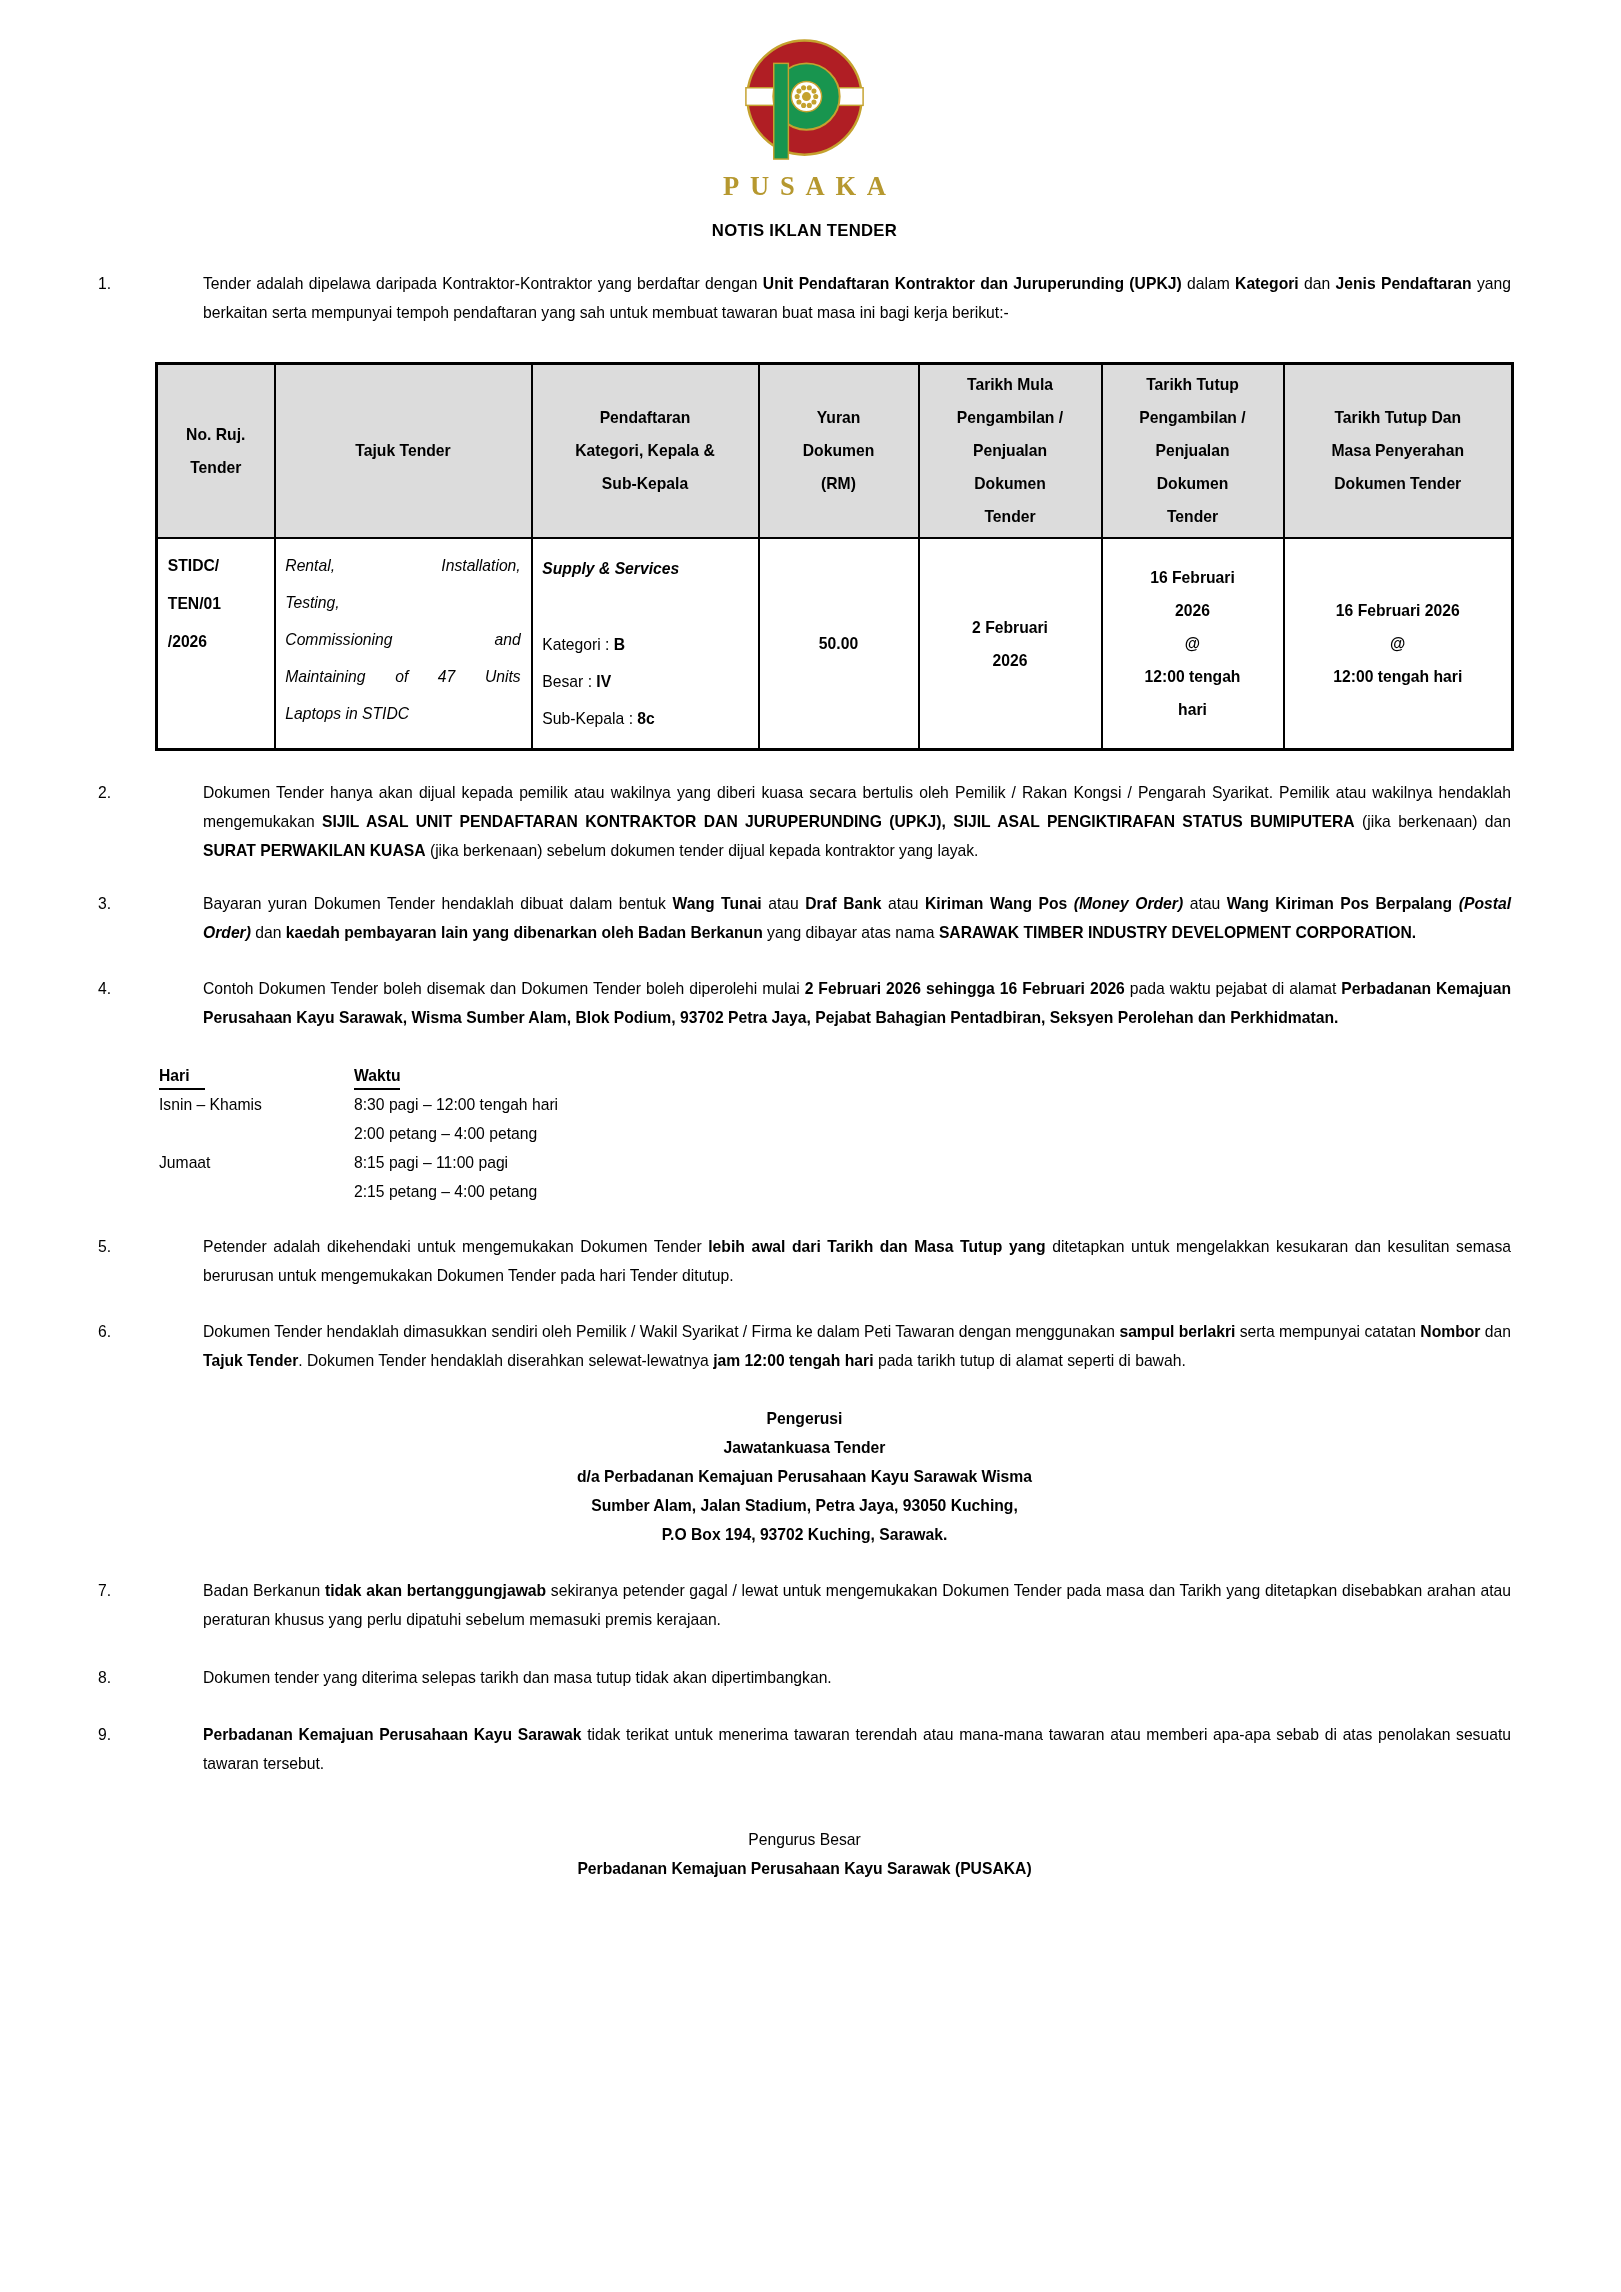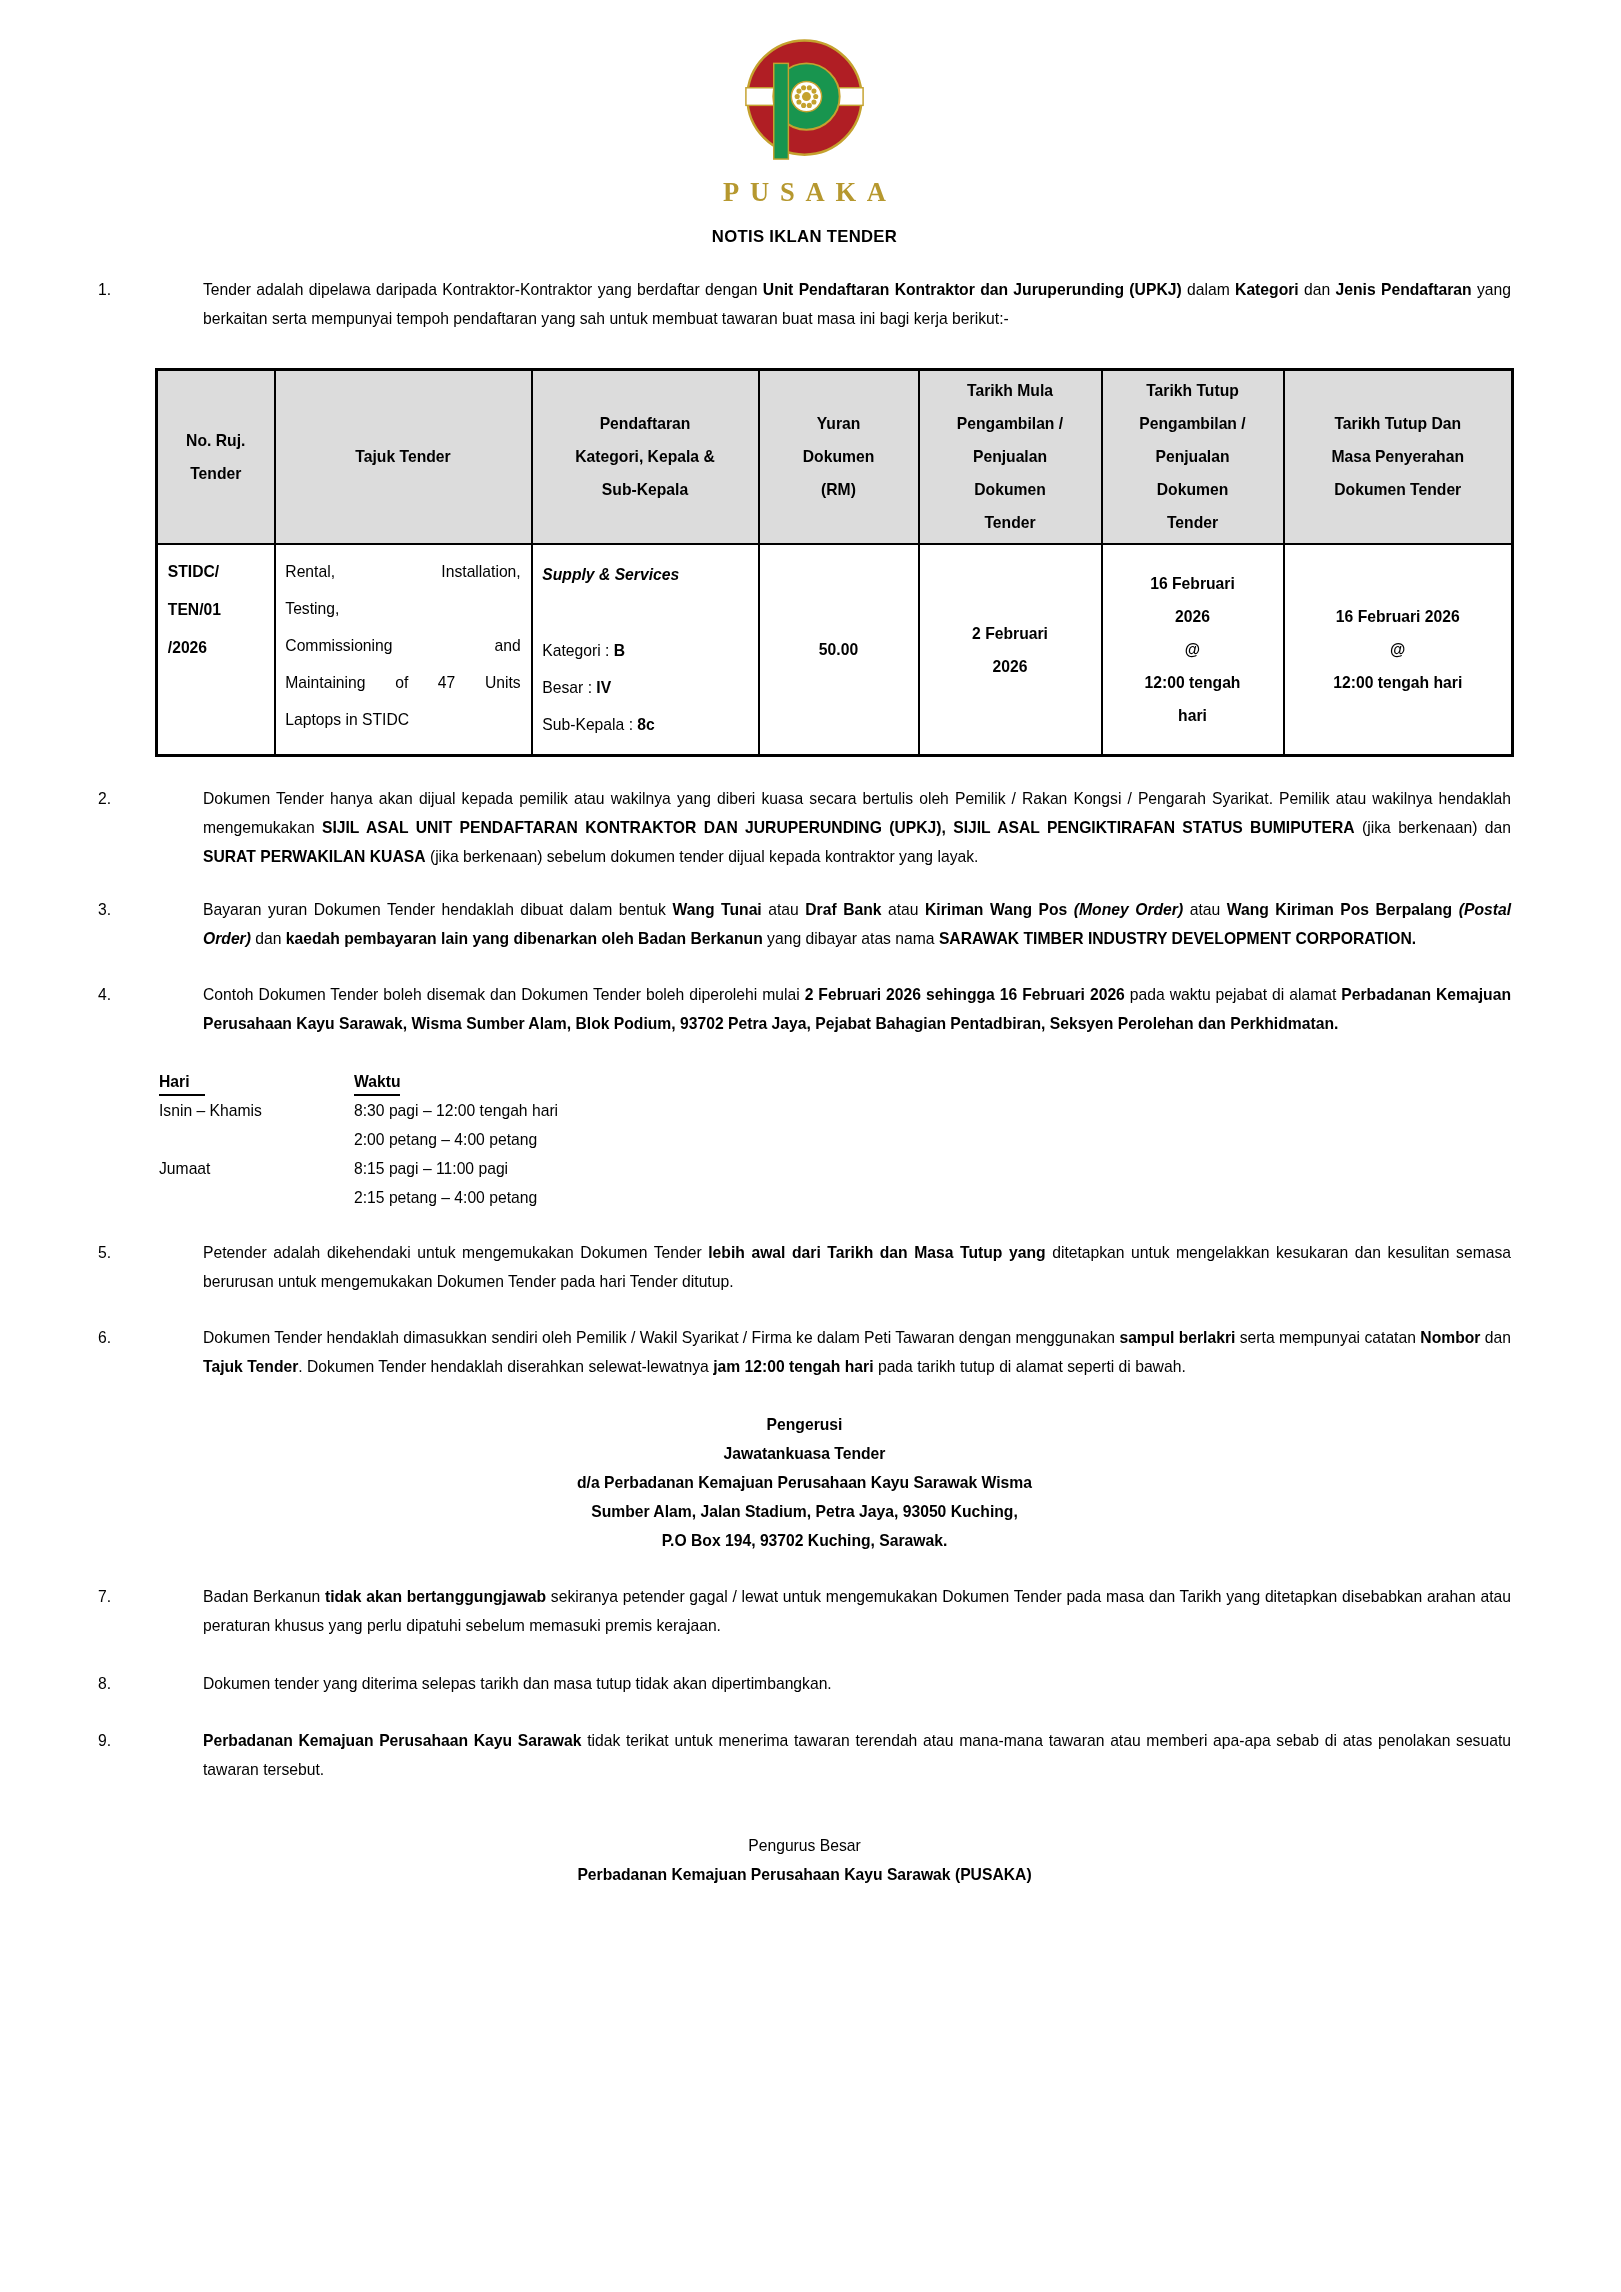--- a/index.html
+++ b/index.html
@@ -12,42 +12,42 @@
   .page{width:1621px;height:2293px;box-sizing:border-box;padding:37px 110px 0 98px;overflow:hidden;}
   .b{font-weight:700;}
   .i{font-style:italic;}
 
   
   .logo-wrap{text-align:center;}
   .logo-svg{display:inline-block;}
   .wordmark{
     font-family:"Liberation Serif","DejaVu Serif",serif;
     font-weight:700;font-size:26.5px;line-height:27.4px;color:#B6982F;
-    letter-spacing:10.8px;padding-left:10.8px;margin-top:8px;
+    letter-spacing:10.8px;padding-left:10.8px;margin-top:2px;
   }
   .doc-title{font-weight:700;font-size:16.7px;margin-top:15.7px;text-align:center;letter-spacing:0.3px;}
 
   
   .item{display:flex;align-items:flex-start;}
   .item .num{width:61px;flex:0 0 61px;}
   .item .ptext{flex:1;text-align:justify;margin-left:44px;}
   .mt24{margin-top:23.5px;} .mt26{margin-top:25.5px;} .mt28{margin-top:27.4px;}
   .mt30{margin-top:29px;} .mt36{margin-top:35px;} .mt48{margin-top:47px;}
 
   
   .tbl{border-collapse:collapse;table-layout:fixed;width:1357px;margin-left:57px;
        border:3.9px solid #000;}
   .tbl th,.tbl td{border:2px solid #000;box-sizing:border-box;vertical-align:middle;}
   .tbl thead th{
     background:#DCDCDC;font-weight:700;text-align:center;
     height:174px;line-height:33px;white-space:pre-line;padding:3.9px 5.9px;
   }
   .tbl tbody td{height:211px;padding:7.8px 9.8px;}
   td.c1{vertical-align:top;font-weight:700;white-space:pre-line;line-height:38px;padding-left:11.8px;}
-  td.c2{vertical-align:top;line-height:37px;}
+  td.c2{vertical-align:top;line-height:37px;font-style:italic;}
   td.c2 .jline{text-align:justify;text-align-last:justify;}
   td.c3{padding-left:13.7px;line-height:37px;}
   td.c3 .svc{margin-bottom:39px;}
   td.c4,td.c5,td.c6,td.c7{text-align:center;font-weight:700;white-space:pre-line;line-height:33px;}
 
   
   .sched{margin-left:61px;}
   .srow{display:flex;}
   .scol1{width:195px;flex:0 0 195px;}
   .scol2{flex:1;}

